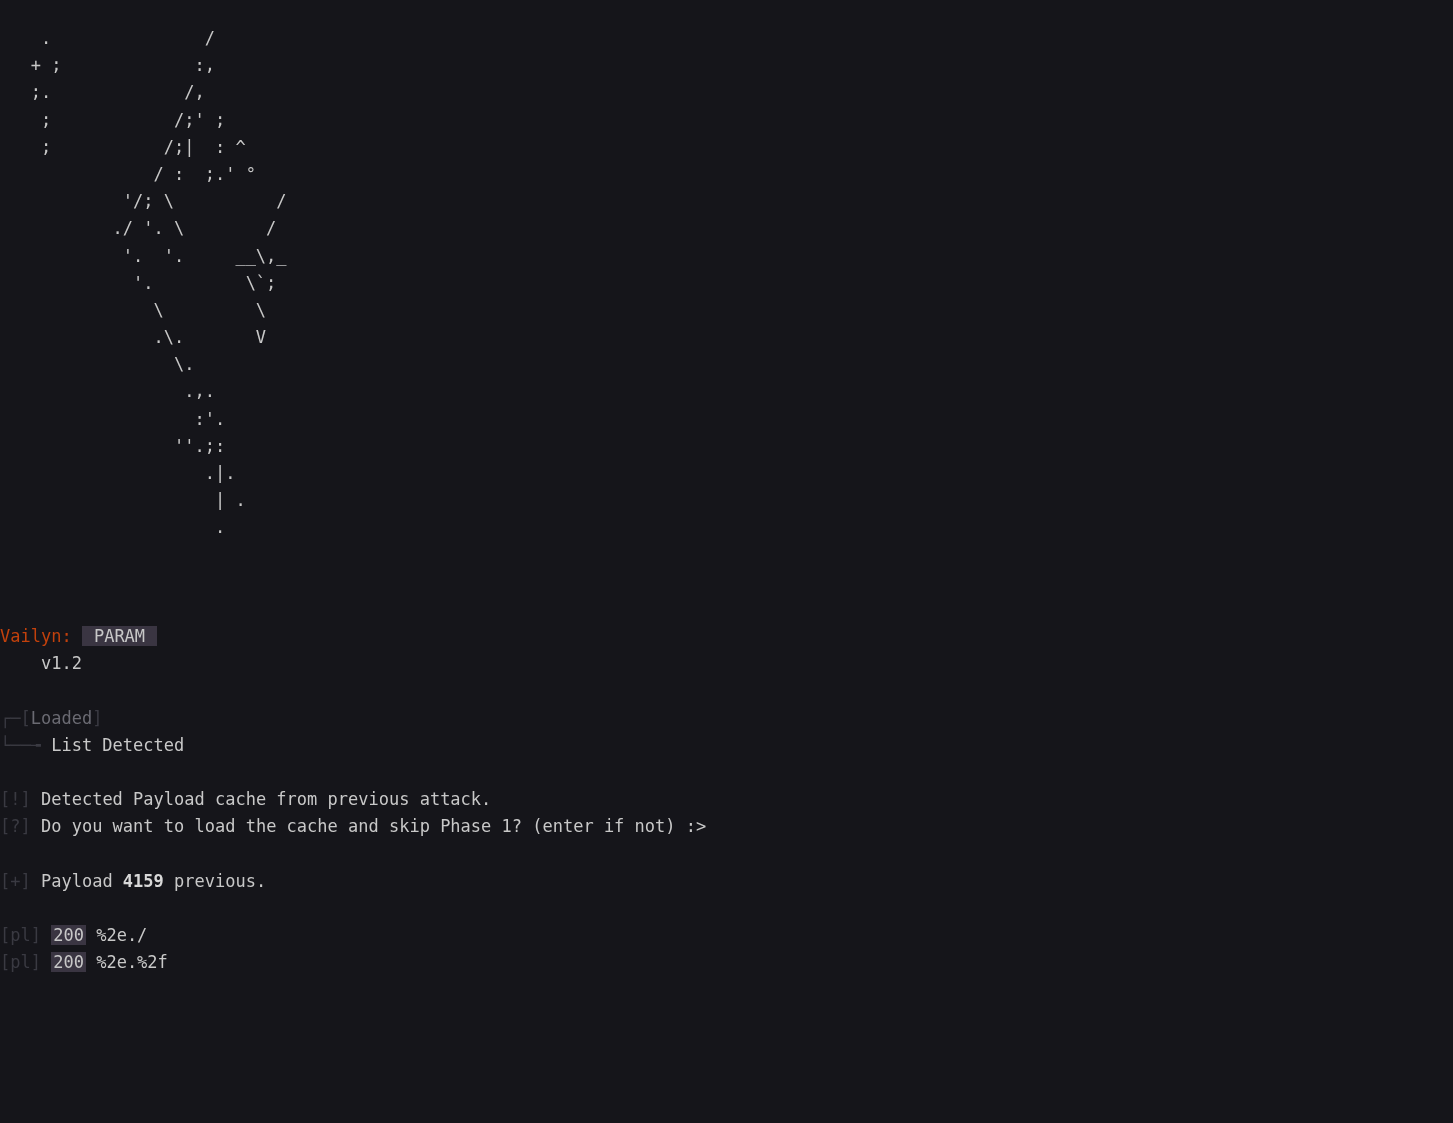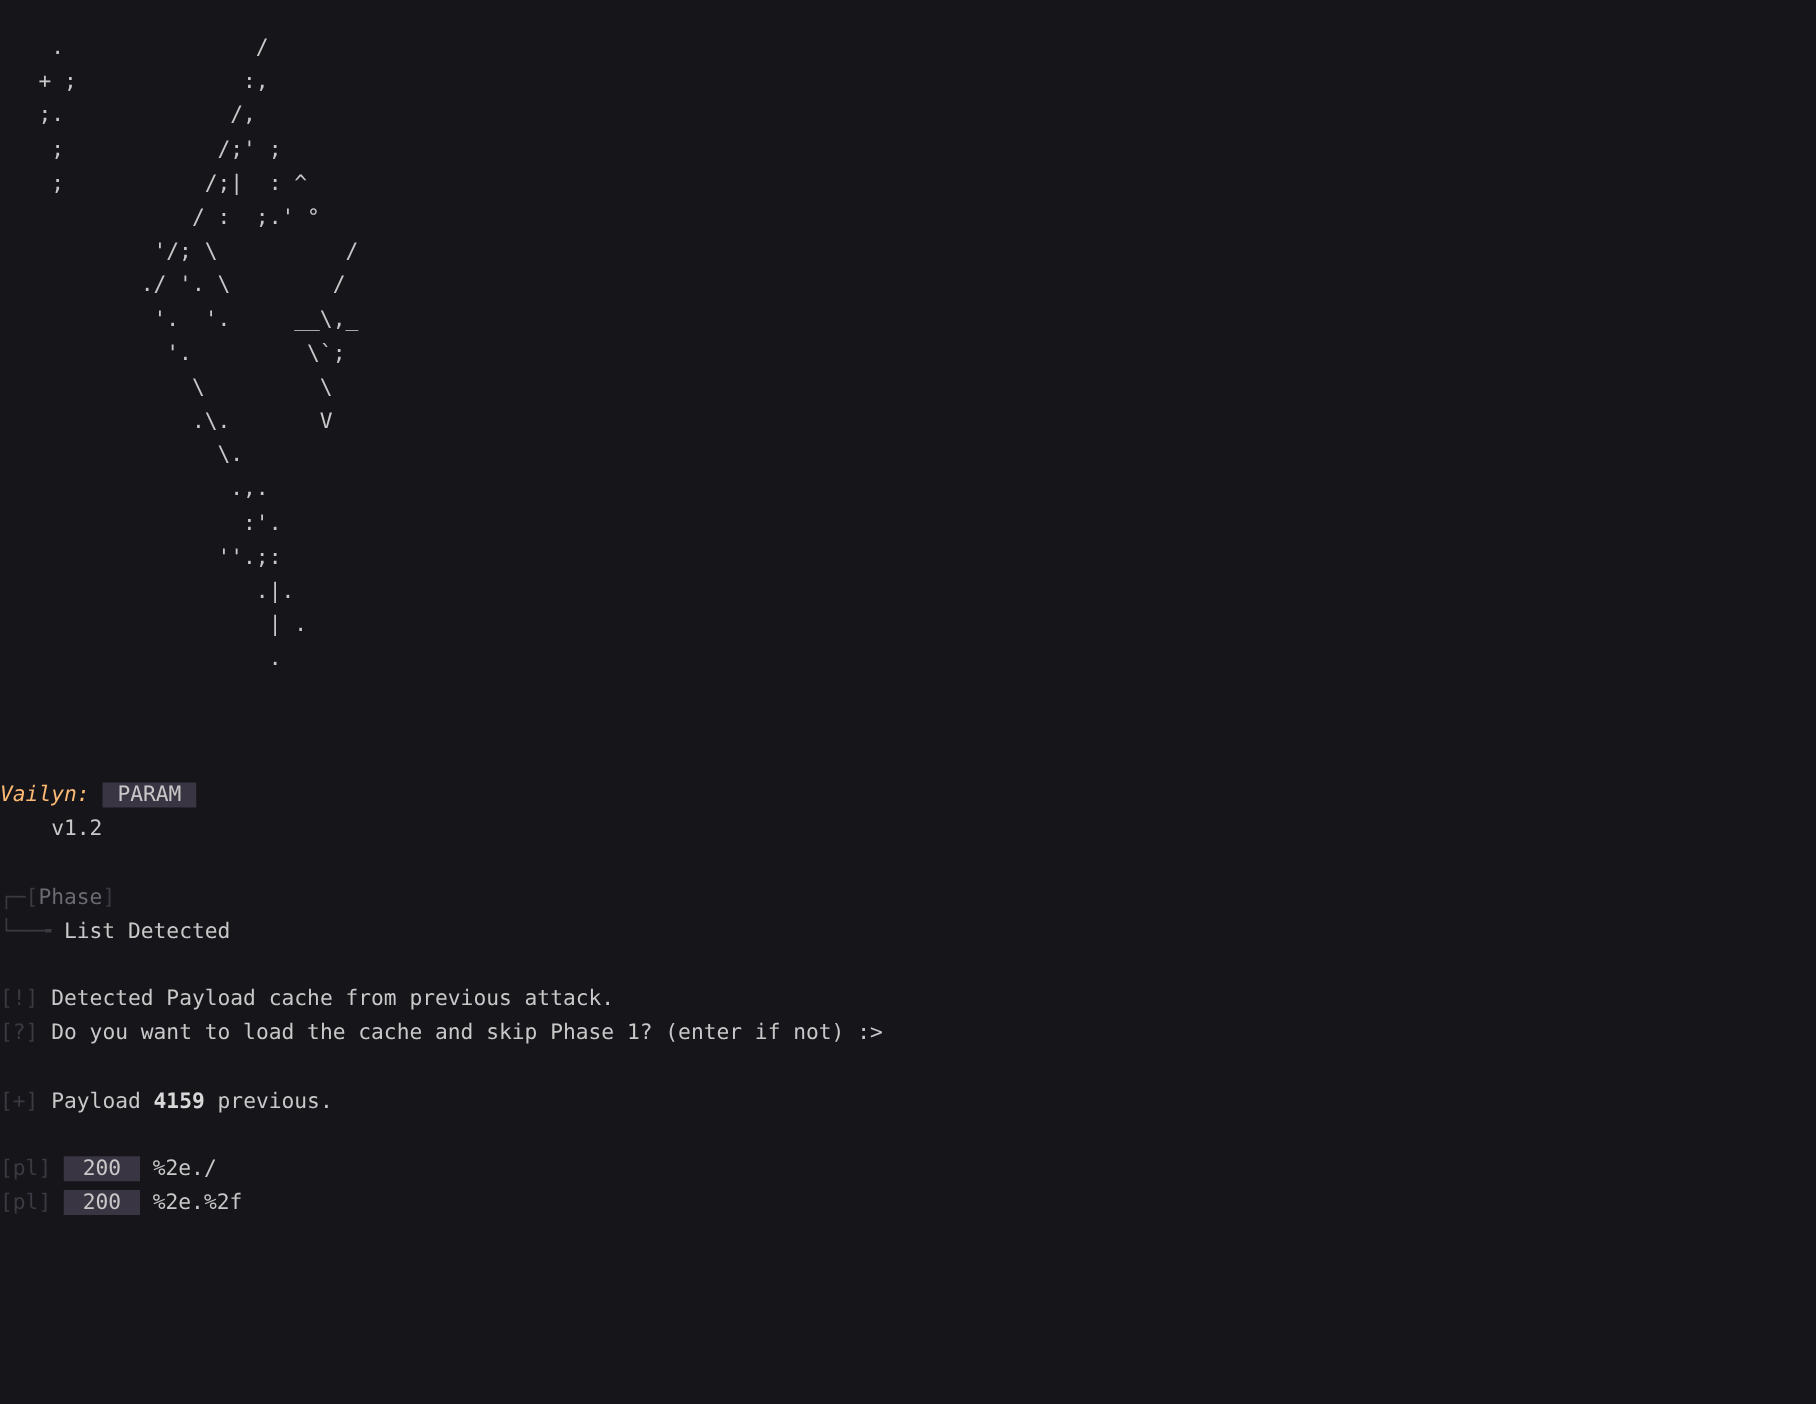--- a/index.html
+++ b/index.html
@@ -15,22 +15,21 @@
     overflow: hidden;
   }
   .term {
     white-space: pre;
     padding: 8px 0 0 0;
   }
   .ascii {
     color: #c8c8c8;
   }
   .app-name-it {
-    font-style: italic;
-    color: #fdba74;
+    color: #c2410c;
   }
   .mode-highlight {
     background: #3a3542;
     color: #c8c8c8;
     padding: 0 12px;
   }
   .version {
     color: #c8c8c8;
   }
   .faint {
@@ -40,21 +39,21 @@
   .prefix-question { color: #3a3a42; }
   .prefix-plus { color: #3a3a42; }
   .prefix-pl { color: #3a3a42; text-align: center; }
   .bold {
     font-weight: bold;
     color: #d8d8d8;
   }
   .status-200 {
     background: #3a3542;
     color: #c8c8c8;
-    padding: 0 15px;
+    padding: 0 2px;
   }
   .vailyn-bracket {
     color: #6a6a72;
   }
 </style>
 </head>
 <body>
 
 <pre class="term"><span class="ascii">    .               /
    + ;             :,
@@ -74,21 +73,21 @@
                  ''.;:
                     .|.
                      | .
                      .</span>
 
 
 
 <span><span class="app-name-it">Vailyn:</span> <span class="mode-highlight">PARAM</span></span>
     <span class="version">v1.2</span>
 
-<span class="faint">┌─[</span><span class="vailyn-bracket">Phase</span><span class="faint">]</span>
+<span class="faint">┌─[</span><span class="vailyn-bracket">Loaded</span><span class="faint">]</span>
 <span class="faint">└──╼ </span><span>List Detected</span>
 
 <span class="prefix-exclaim">[!]</span> <span>Detected Payload cache from previous attack.</span>
 <span class="prefix-question">[?]</span> <span>Do you want to load the cache and skip Phase 1? (enter if not) :&gt;</span>
 
 <span class="prefix-plus">[+]</span> <span>Payload </span><span class="bold">4159</span><span> previous.</span>
 
 <span class="prefix-pl">[pl]</span> <span class="status-200">200</span> <span>%2e./</span>
 <span class="prefix-pl">[pl]</span> <span class="status-200">200</span> <span>%2e.%2f</span>
 </pre>

